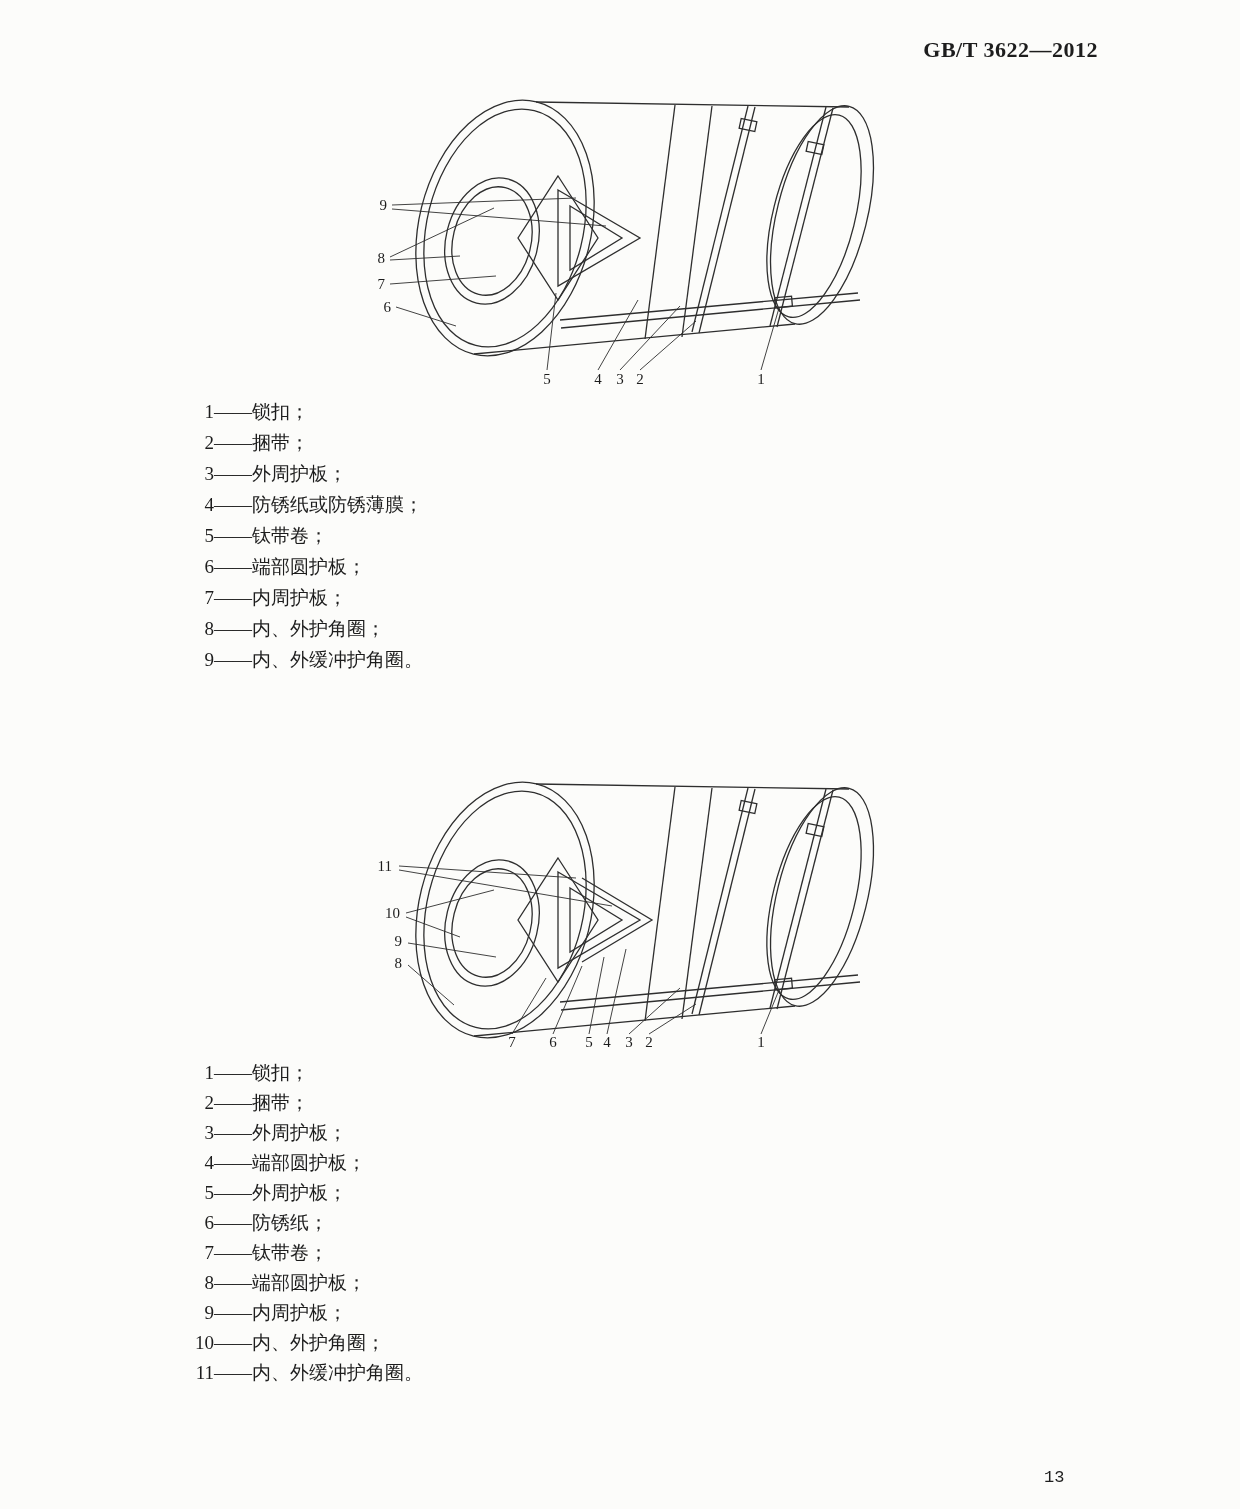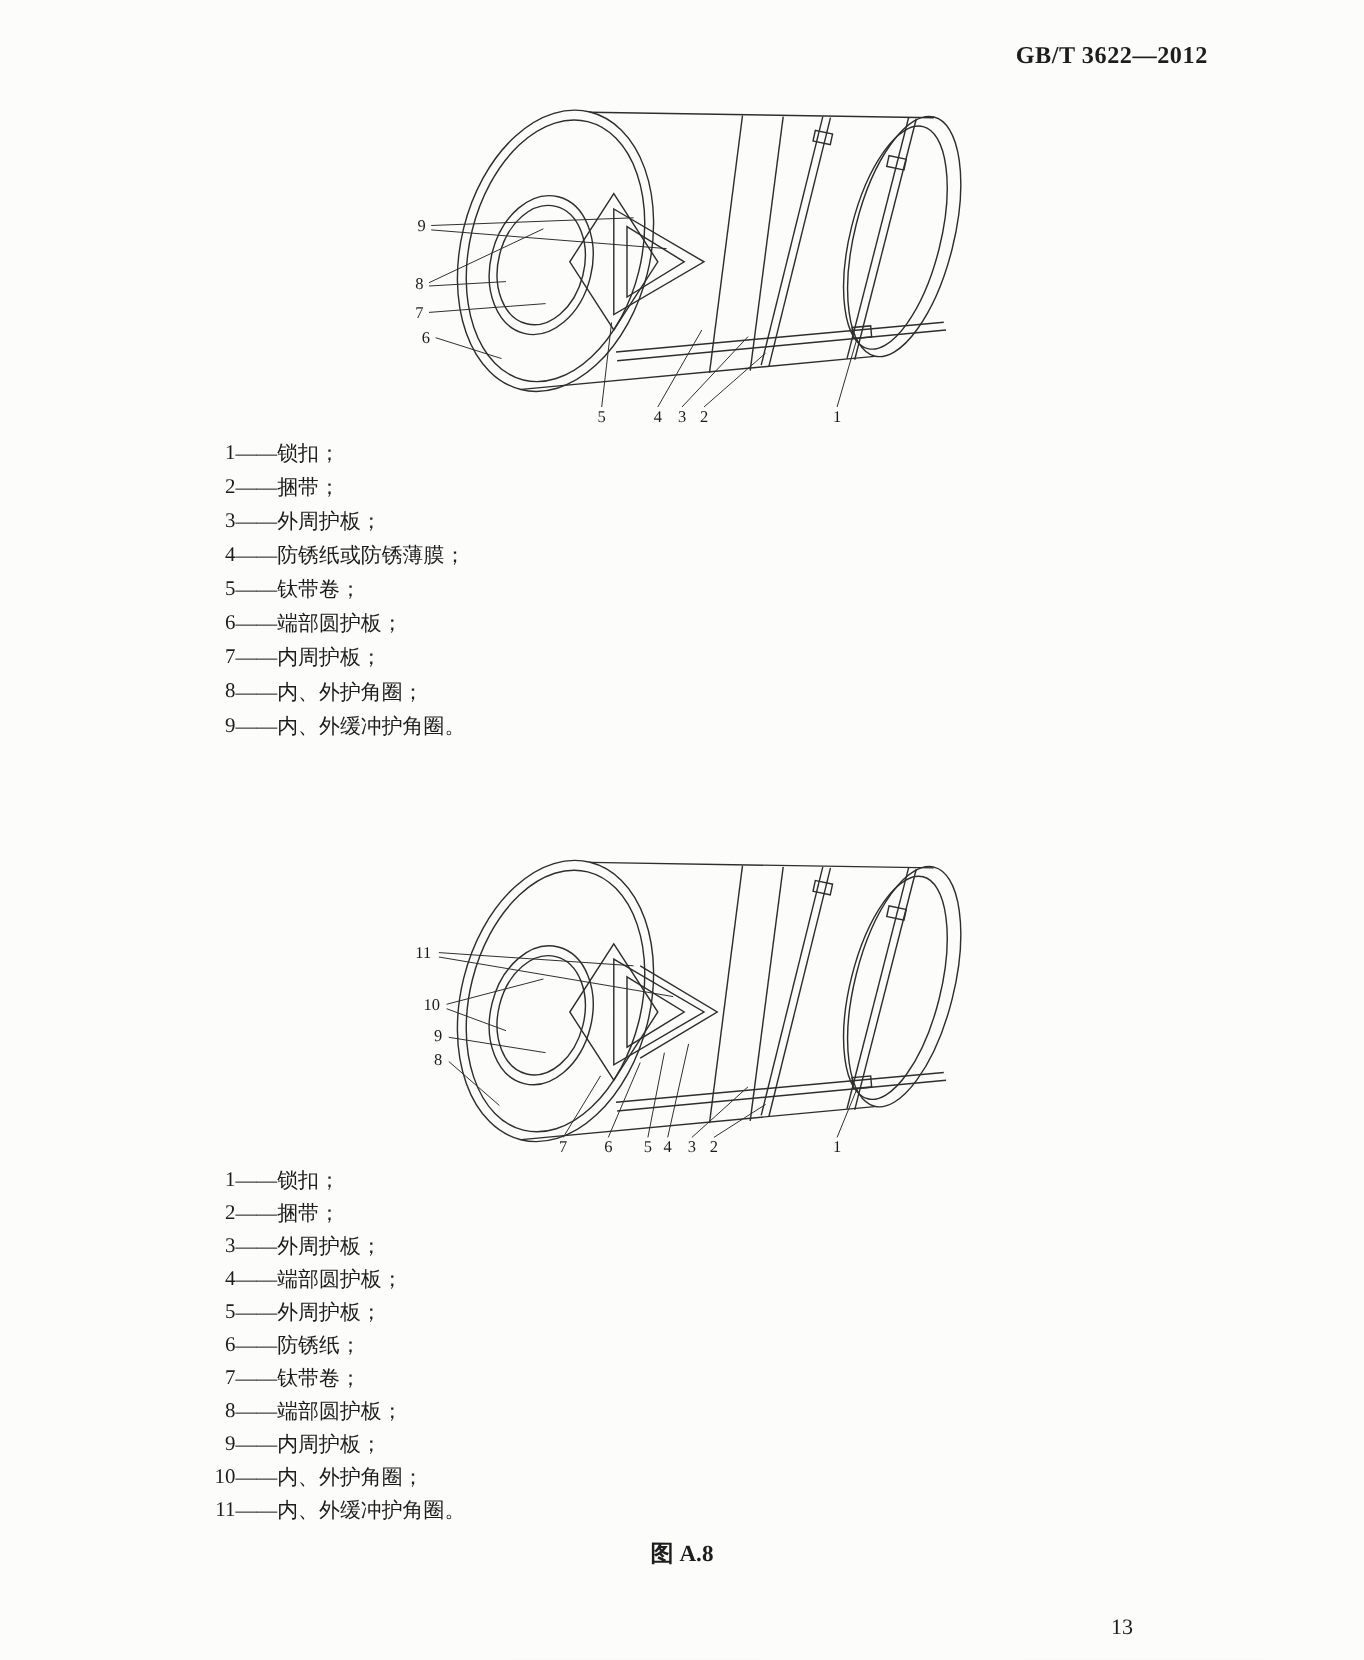--- a/index.html
+++ b/index.html
@@ -50,22 +50,23 @@
     width: 1240px;
     text-align: center;
     font-size: 21px;
     font-weight: bold;
   }
   .caption-a7 { top: 684px; }
   .caption-a8 { top: 1398px; }
   .page-number {
     position: absolute;
     top: 1468px;
-    left: 1010px;
-    font-size: 20px;
+    left: 1044px;
+    font-size: 17px;
+    font-family: Liberation Mono, monospace;
   }
 </style>
 </head>
 <body>
 
 <div class="page">
 
   <div class="doc-number">GB/T 3622—2012</div>
 
   <svg class="diagram fig-a7" viewBox="0 0 760 330">
@@ -271,17 +272,16 @@
     <div class="legend-row">
         <span class="num">10</span>
         <span class="txt">——内、外护角圈；</span>
       </div>
     <div class="legend-row">
         <span class="num">11</span>
         <span class="txt">——内、外缓冲护角圈。</span>
       </div>
   </div>
 
-  <div class="fig-caption caption-a8">图 A.8</div>
 
   <div class="page-number">13</div>
 
 </div>
 
 </body></html>

